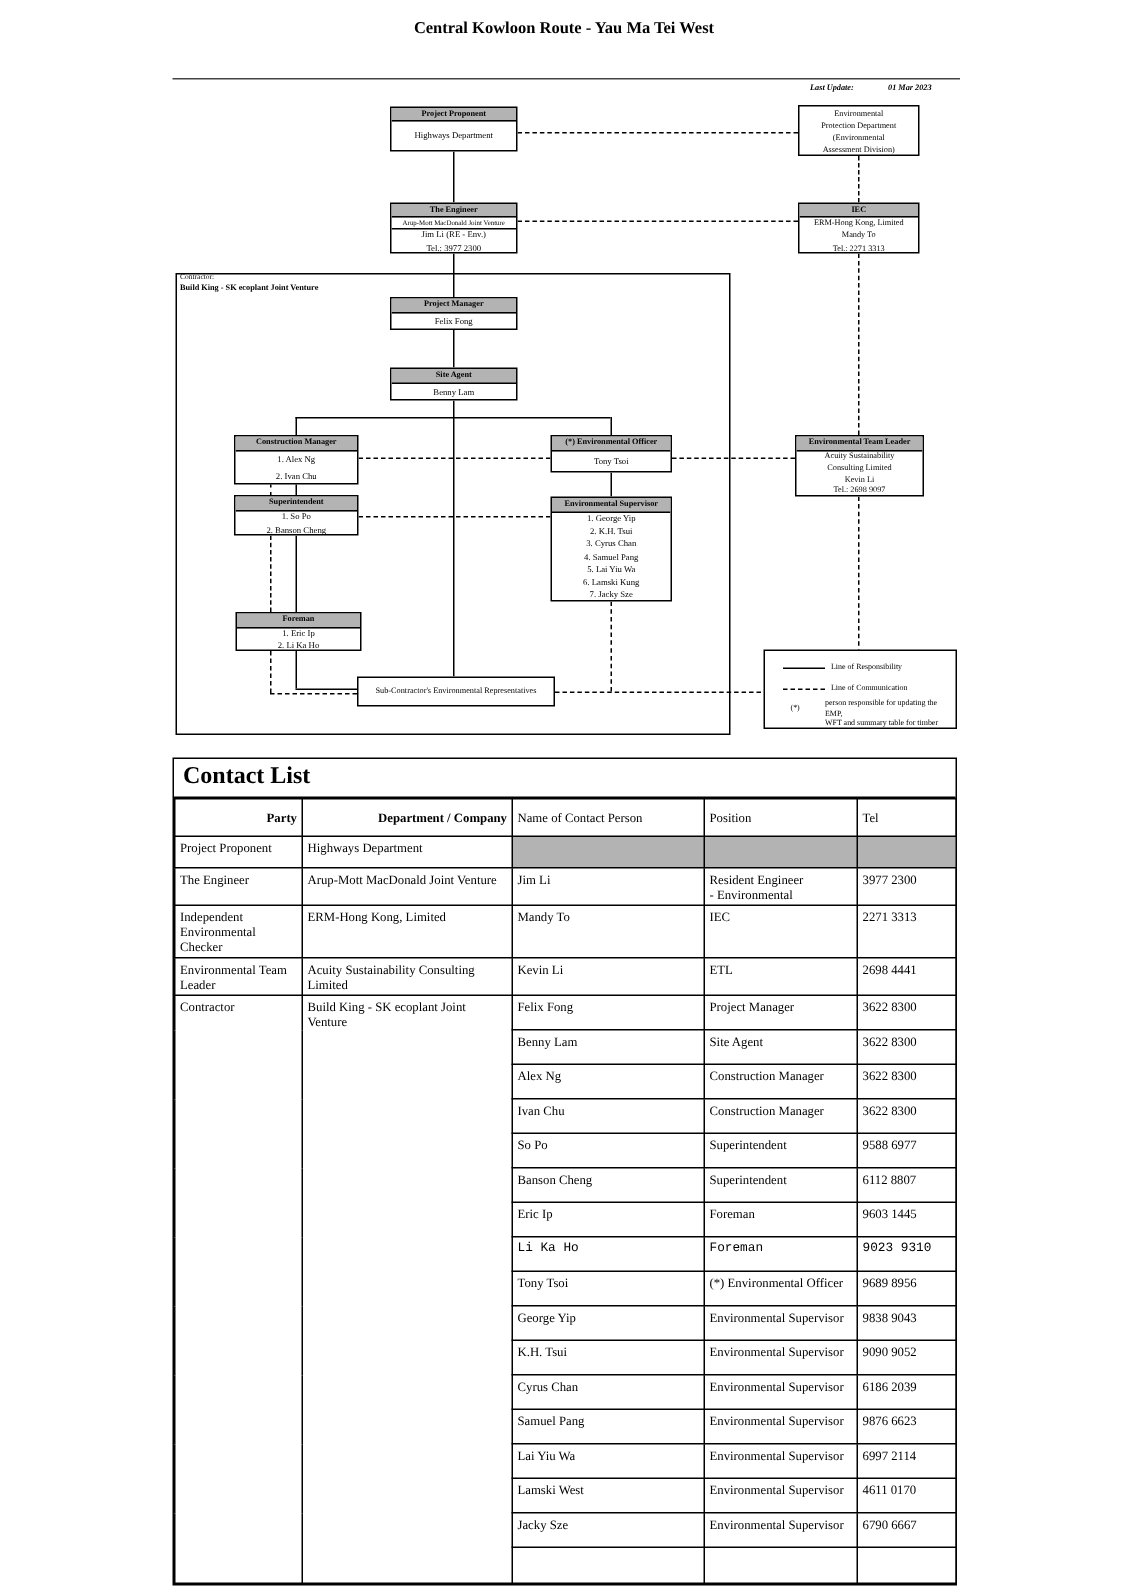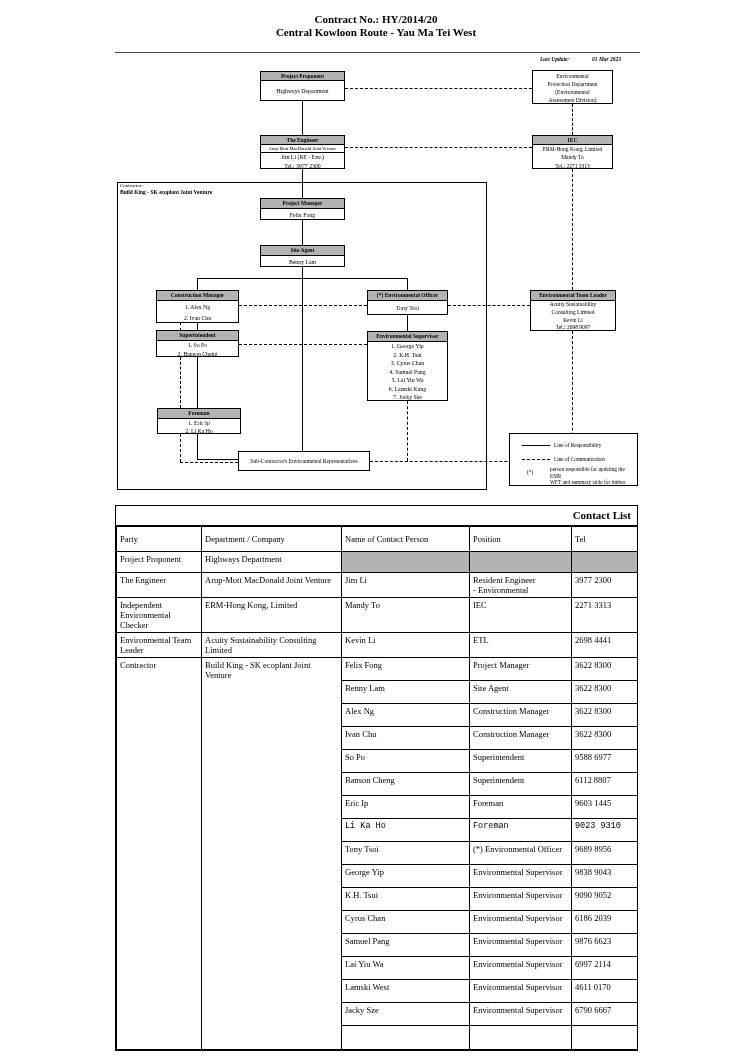--- a/index.html
+++ b/index.html
@@ -36,36 +36,35 @@
   .legend .sample-solid { position:absolute; left:12px; top:11px; width:28px; border-top:1px solid #000; }
   .legend .sample-dash  { position:absolute; left:12px; top:25px; width:28px; border-top:1px dashed #000; }
   .legend .t1 { position:absolute; left:44px; top:8px; }
   .legend .t2 { position:absolute; left:44px; top:22px; }
   .legend .ast { position:absolute; left:17px; top:35px; }
   .legend .note { position:absolute; left:40px; top:32px; width:86px; line-height:6.5px; text-align:left; }
 
   
   .contact { position:absolute; left:115px; top:505px; width:521px; border:1px solid #000;
              box-sizing:content-box; background:#fff; }
-  .contact .title { font-size:11px; font-weight:bold; padding:3px 6px 4px 6px; border-bottom:1px solid #000;text-align:right; }
+  .contact .title { font-size:16px; font-weight:bold; padding:3px 6px 4px 6px; border-bottom:1px solid #000; }
   .contact table { border-collapse:collapse; width:100%; table-layout:fixed; }
   .contact th, .contact td { border:1px solid #000; font-size:8.5px; font-weight:normal;
              padding:2px 3px; text-align:left; vertical-align:top; overflow:hidden; }
   .contact th { vertical-align:middle; height:20px; }
-  .contact th.ctr { text-align:left; }
+  .contact th.ctr { text-align:right;font-weight:bold; }
   .contact td { white-space:pre-line; }
   .contact td.shaded { background:#b3b3b3; }
 </style>
 </head>
 <body>
 
 <div class="page">
 
   <div class="doc-title">
-    <div>Contract No.: HY/2014/20</div>
     <div>Central Kowloon Route - Yau Ma Tei West</div>
   </div>
   <div class="head-rule"></div>
   <div class="last-update">
     <span class="lbl">Last Update:</span>
     <span>01 Mar 2023</span>
   </div>
 
   <div class="lnv" style="left:302px;top:101px;height:34px"></div>
   <div class="lnv" style="left:302px;top:169px;height:29px"></div>

